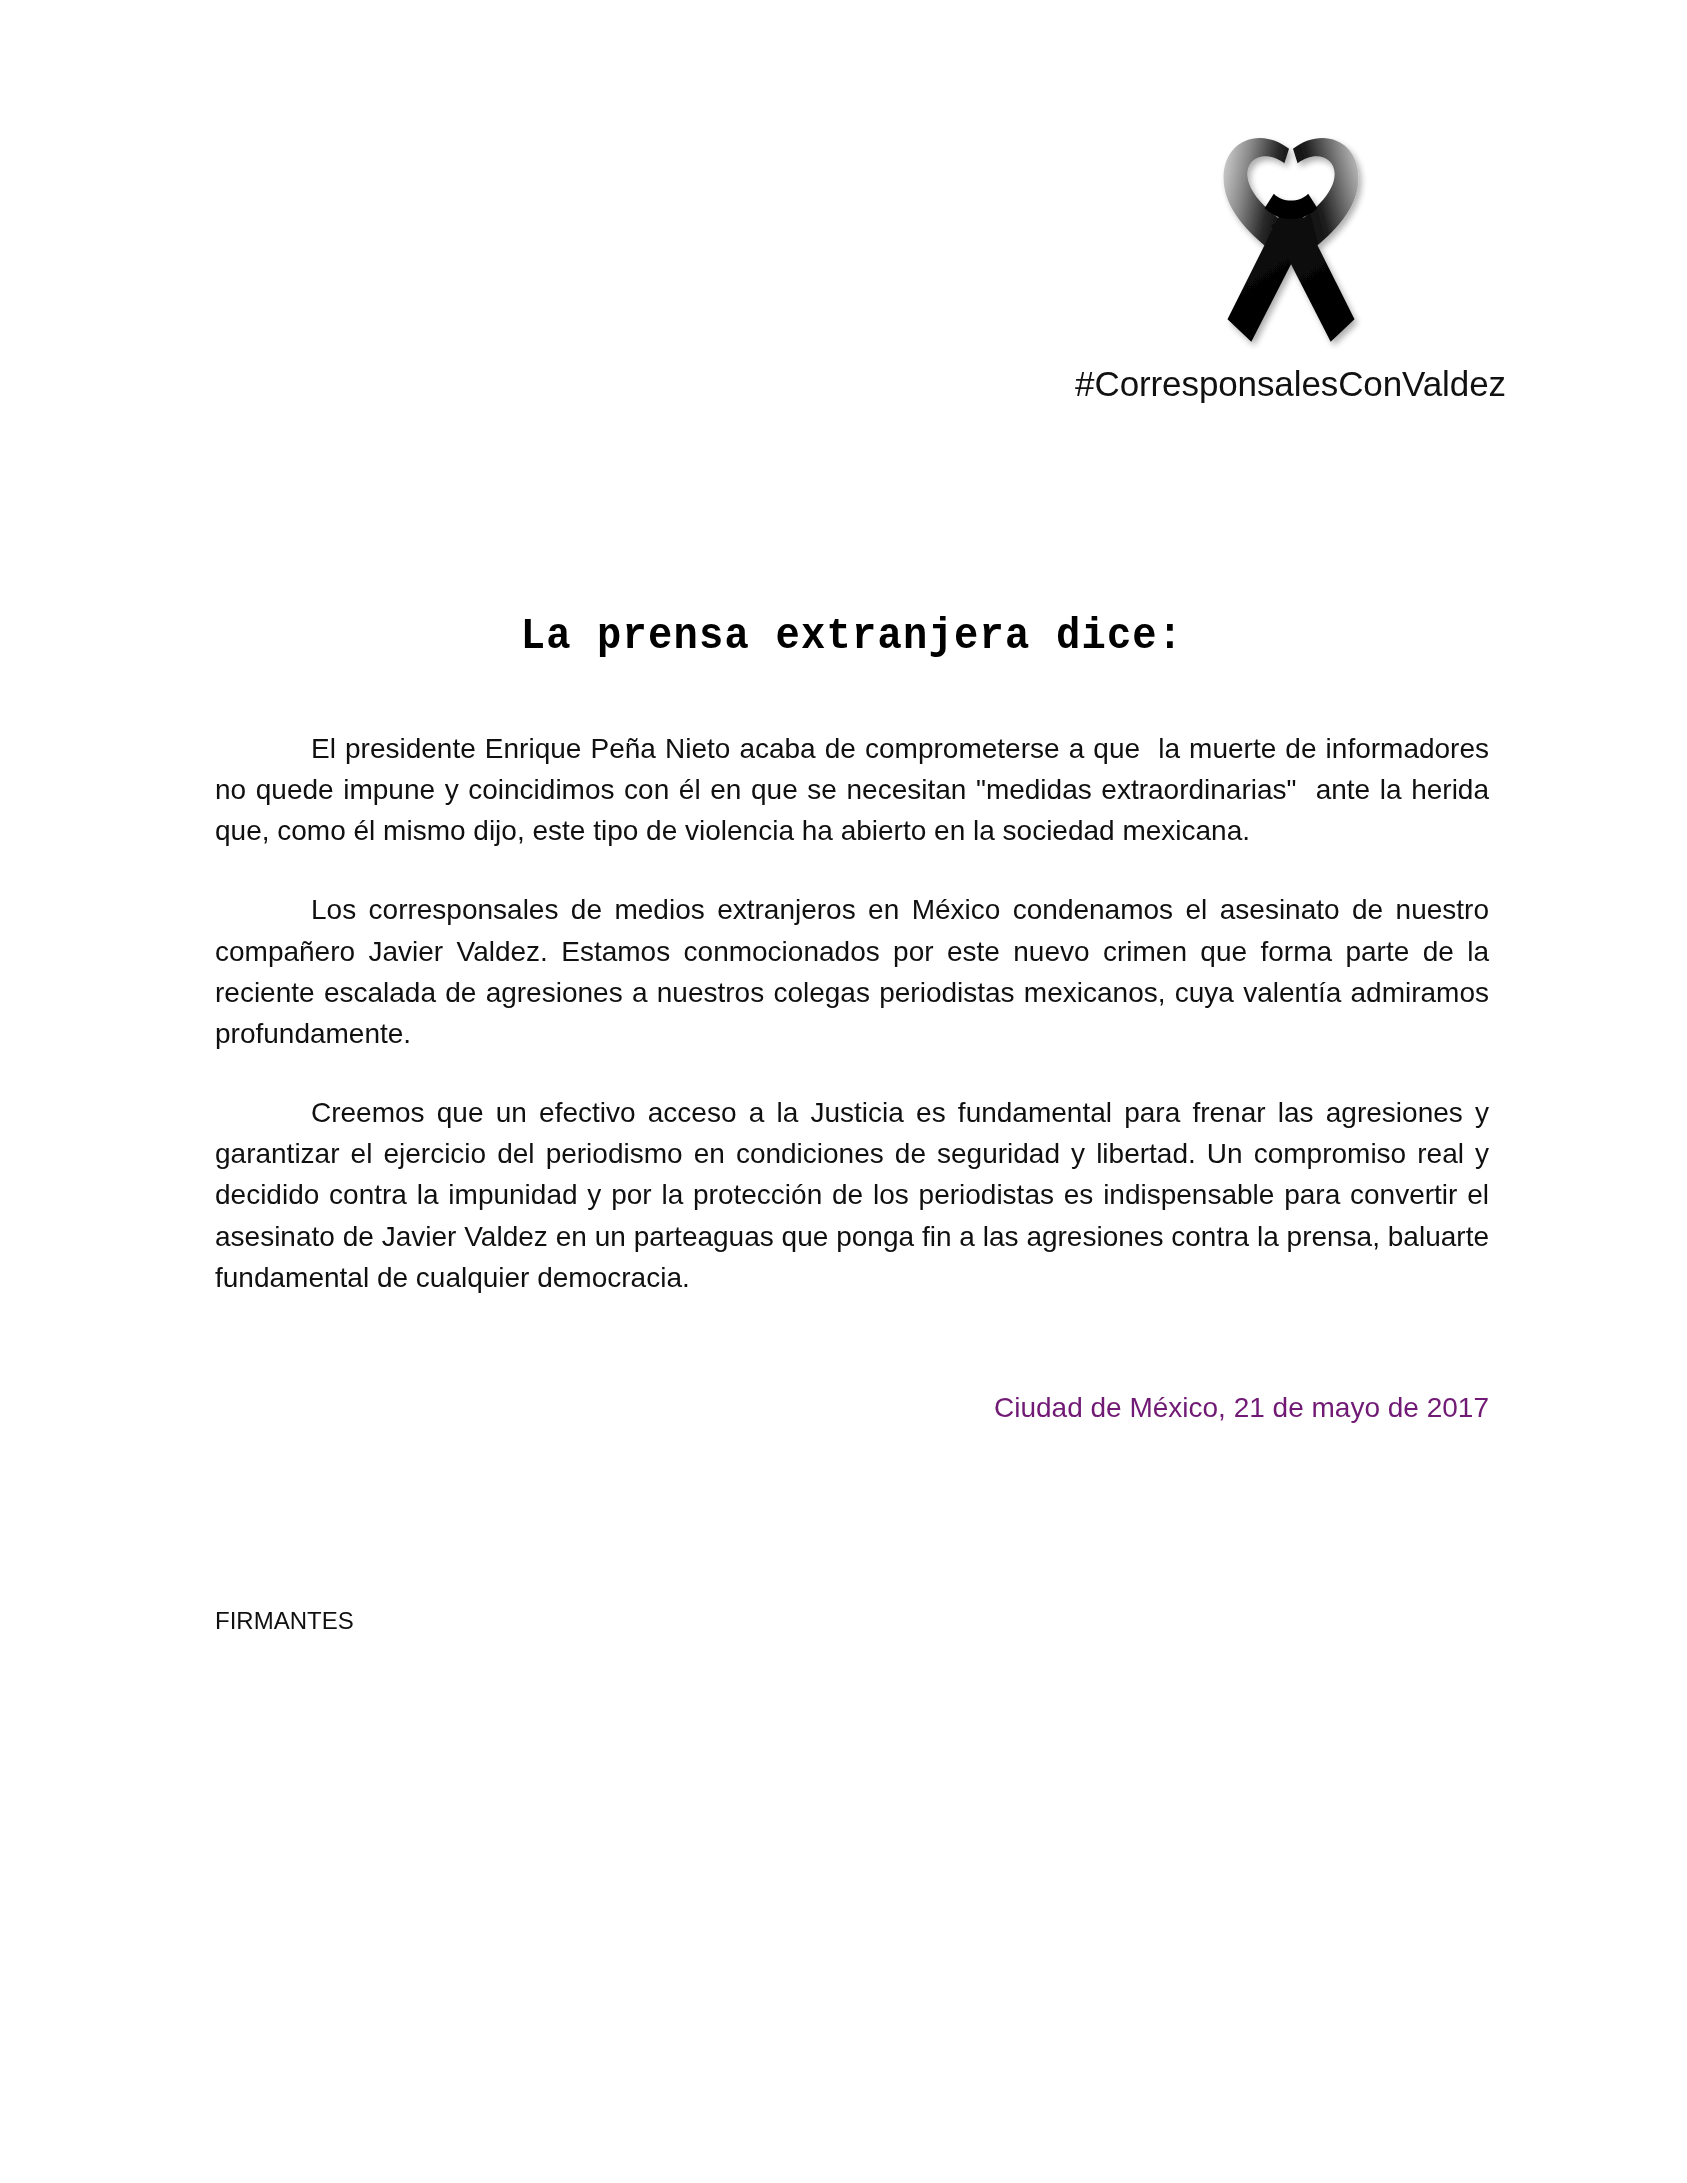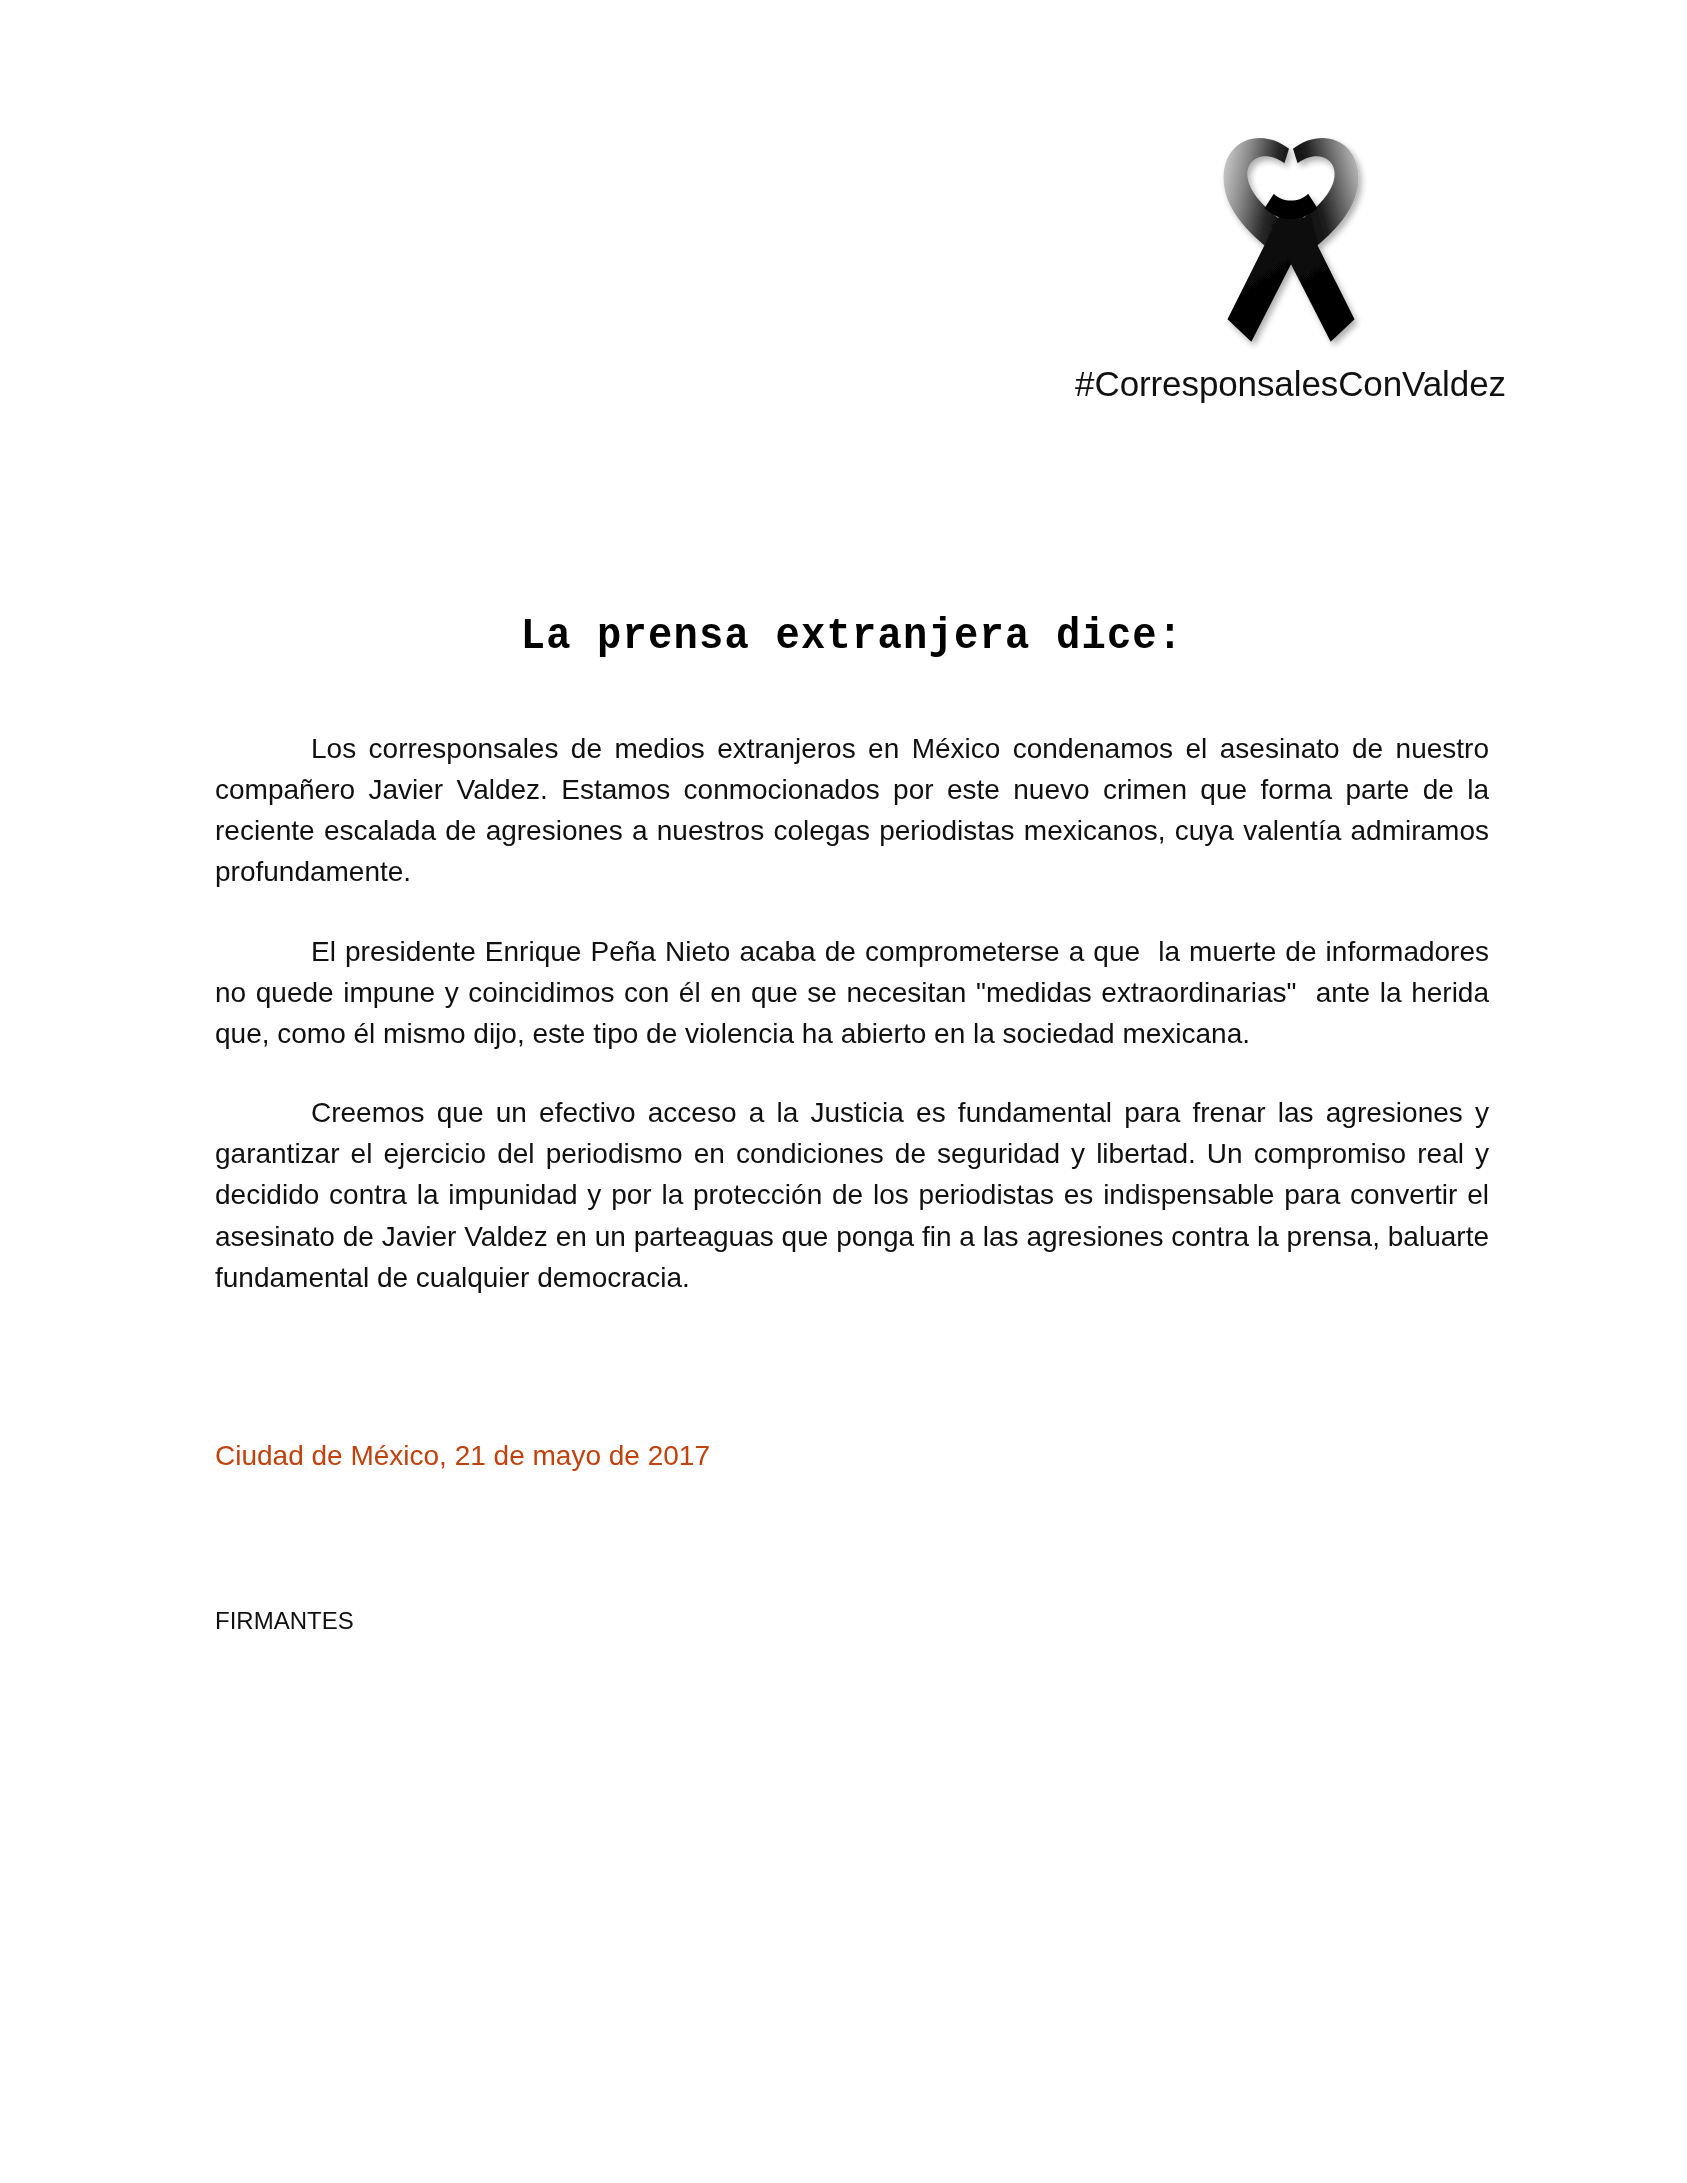--- a/index.html
+++ b/index.html
@@ -93,26 +93,27 @@
     white-space: pre-wrap;
   }
 
   .para:last-child {
     margin-bottom: 4px;
   }
 
   
   .dateline {
     position: absolute;
-    top: 1436px;
-    left: 215px;
-    width: 1274px;
+    top: 1388px;
+    left: 215px;
+    width: 1274px;
+    text-align: right;
     font-size: 28px;
     line-height: 1.45;
-    color: #c2410c;
+    color: #701a75;
   }
 
   
   .signatories {
     position: absolute;
     top: 1604px;
     left: 215px;
     width: 1274px;
   }
 
@@ -209,22 +210,22 @@
 
     <div class="hashtags">
       <span class="hashtag">#CorresponsalesConValdez</span>
     </div>
 
   </div>
 
   <h1 class="doc-title">La prensa extranjera dice:</h1>
 
   <div class="body-copy">
+    <p class="para">El presidente Enrique Peña Nieto acaba de comprometerse a que  la muerte de informadores no quede impune y coincidimos con él en que se necesitan "medidas extraordinarias"  ante la herida que, como él mismo dijo, este tipo de violencia ha abierto en la sociedad mexicana.</p>
     <p class="para">Los corresponsales de medios extranjeros en México condenamos el asesinato de nuestro compañero Javier Valdez. Estamos conmocionados por este nuevo crimen que forma parte de la reciente escalada de agresiones a nuestros colegas periodistas mexicanos, cuya valentía admiramos profundamente.</p>
-    <p class="para">El presidente Enrique Peña Nieto acaba de comprometerse a que  la muerte de informadores no quede impune y coincidimos con él en que se necesitan "medidas extraordinarias"  ante la herida que, como él mismo dijo, este tipo de violencia ha abierto en la sociedad mexicana.</p>
     <p class="para">Creemos que un efectivo acceso a la Justicia es fundamental para frenar las agresiones y garantizar el ejercicio del periodismo en condiciones de seguridad y libertad. Un compromiso real y decidido contra la impunidad y por la protección de los periodistas es indispensable para convertir el asesinato de Javier Valdez en un parteaguas que ponga fin a las agresiones contra la prensa, baluarte fundamental de cualquier democracia.</p>
   </div>
 
   <div class="dateline">Ciudad de México, 21 de mayo de 2017</div>
 
   <div class="signatories">
     <div class="firmantes-label">FIRMANTES</div>
   </div>
 
 </div>

